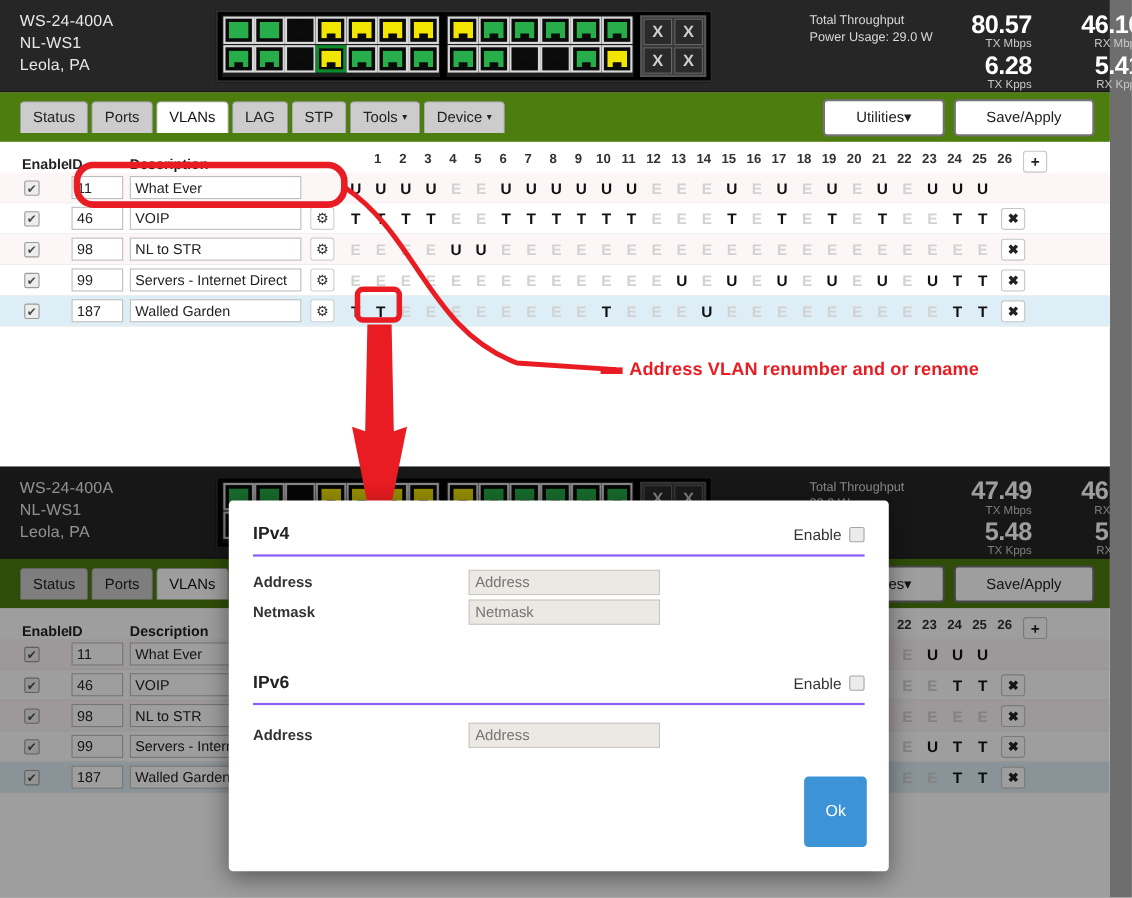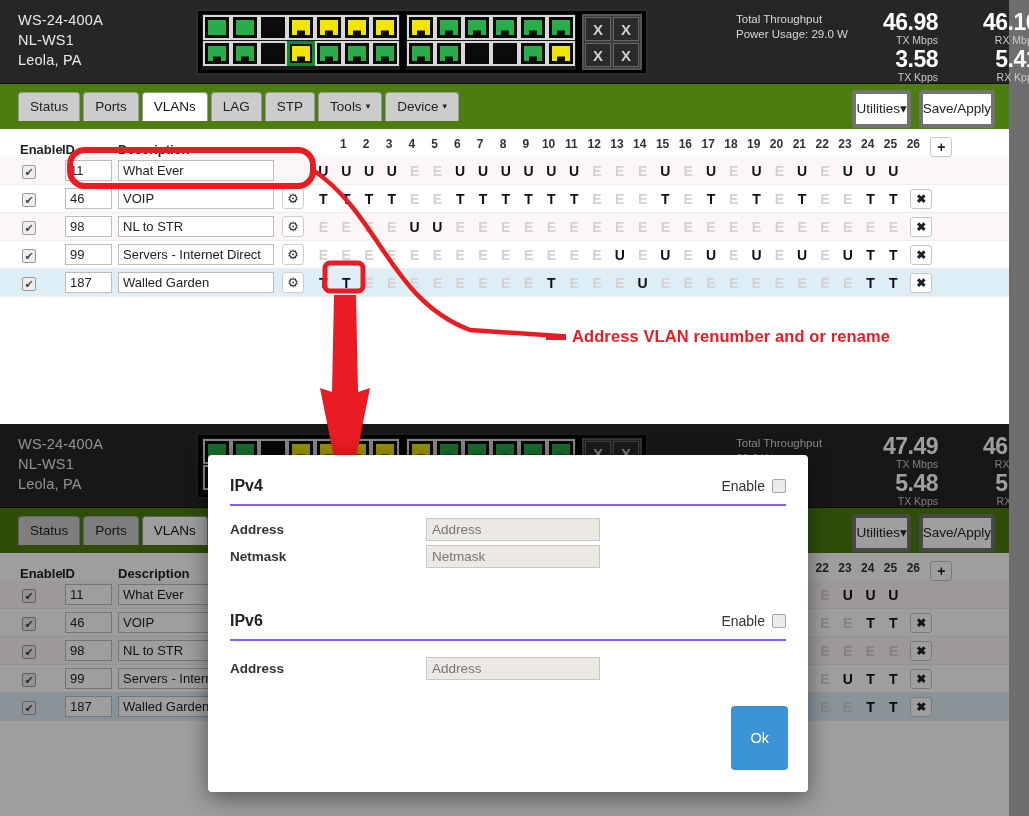--- a/index.html
+++ b/index.html
@@ -67,22 +67,22 @@
   .tabs{position:absolute;left:18px;top:8px;display:flex;gap:3px;}
   .tab{
     background:#ccc;border:1px solid #999;border-bottom:none;
     border-radius:4px 4px 0 0;padding:6px 11px 7px;
     font-size:13.5px;color:#222;line-height:15px;cursor:pointer;
   }
   .tab.active{background:#fff;color:#111;}
   .tab .car{font-size:9px;margin-left:4px;vertical-align:2px;}
   .rbtns{position:absolute;right:14px;top:6px;display:flex;gap:8px;}
   .rbtn{
-    background:#fff;border:4px solid #737373;border-radius:4px;
-    padding:7px 0;font-size:13.5px;color:#222;line-height:16px;cursor:pointer;
+    background:#fff;border:2px solid #737373;border-radius:4px;
+    padding:7px 28px;font-size:13.5px;color:#222;line-height:16px;cursor:pointer;
   }
   
   .tbl{position:relative;background:#fff;}
   .thead{display:flex;align-items:flex-end;height:24px;padding-top:4px;}
   .th{font-size:13px;font-weight:bold;color:#222;}
   .c-en{width:62px;padding-left:20px;box-sizing:border-box;}
   .c-id{width:56px;}
   .c-de{width:176px;}
   .c-gr{width:38px;}
   .prow{display:flex;}
@@ -292,31 +292,31 @@
           </div>
         </div>
       </div>
 
     <div class="thr">
       <div class="tlab">Total Throughput</div>
       <div class="tlab">Power Usage: 29.0 W</div>
       <div class="nums">
         <div class="nrow">
           <div class="ncell">
-              <div class="nbig">46.98</div>
+              <div class="nbig">80.57</div>
               <div class="nsml">TX Mbps</div>
             </div>
           <div class="ncell">
               <div class="nbig">46.10</div>
               <div class="nsml">RX Mbps</div>
             </div>
         </div>
         <div class="nrow">
           <div class="ncell">
-              <div class="nbig">3.58</div>
+              <div class="nbig">6.28</div>
               <div class="nsml">TX Kpps</div>
             </div>
           <div class="ncell">
               <div class="nbig">5.41</div>
               <div class="nsml">RX Kpps</div>
             </div>
         </div>
       </div>
     </div>
   </div>

